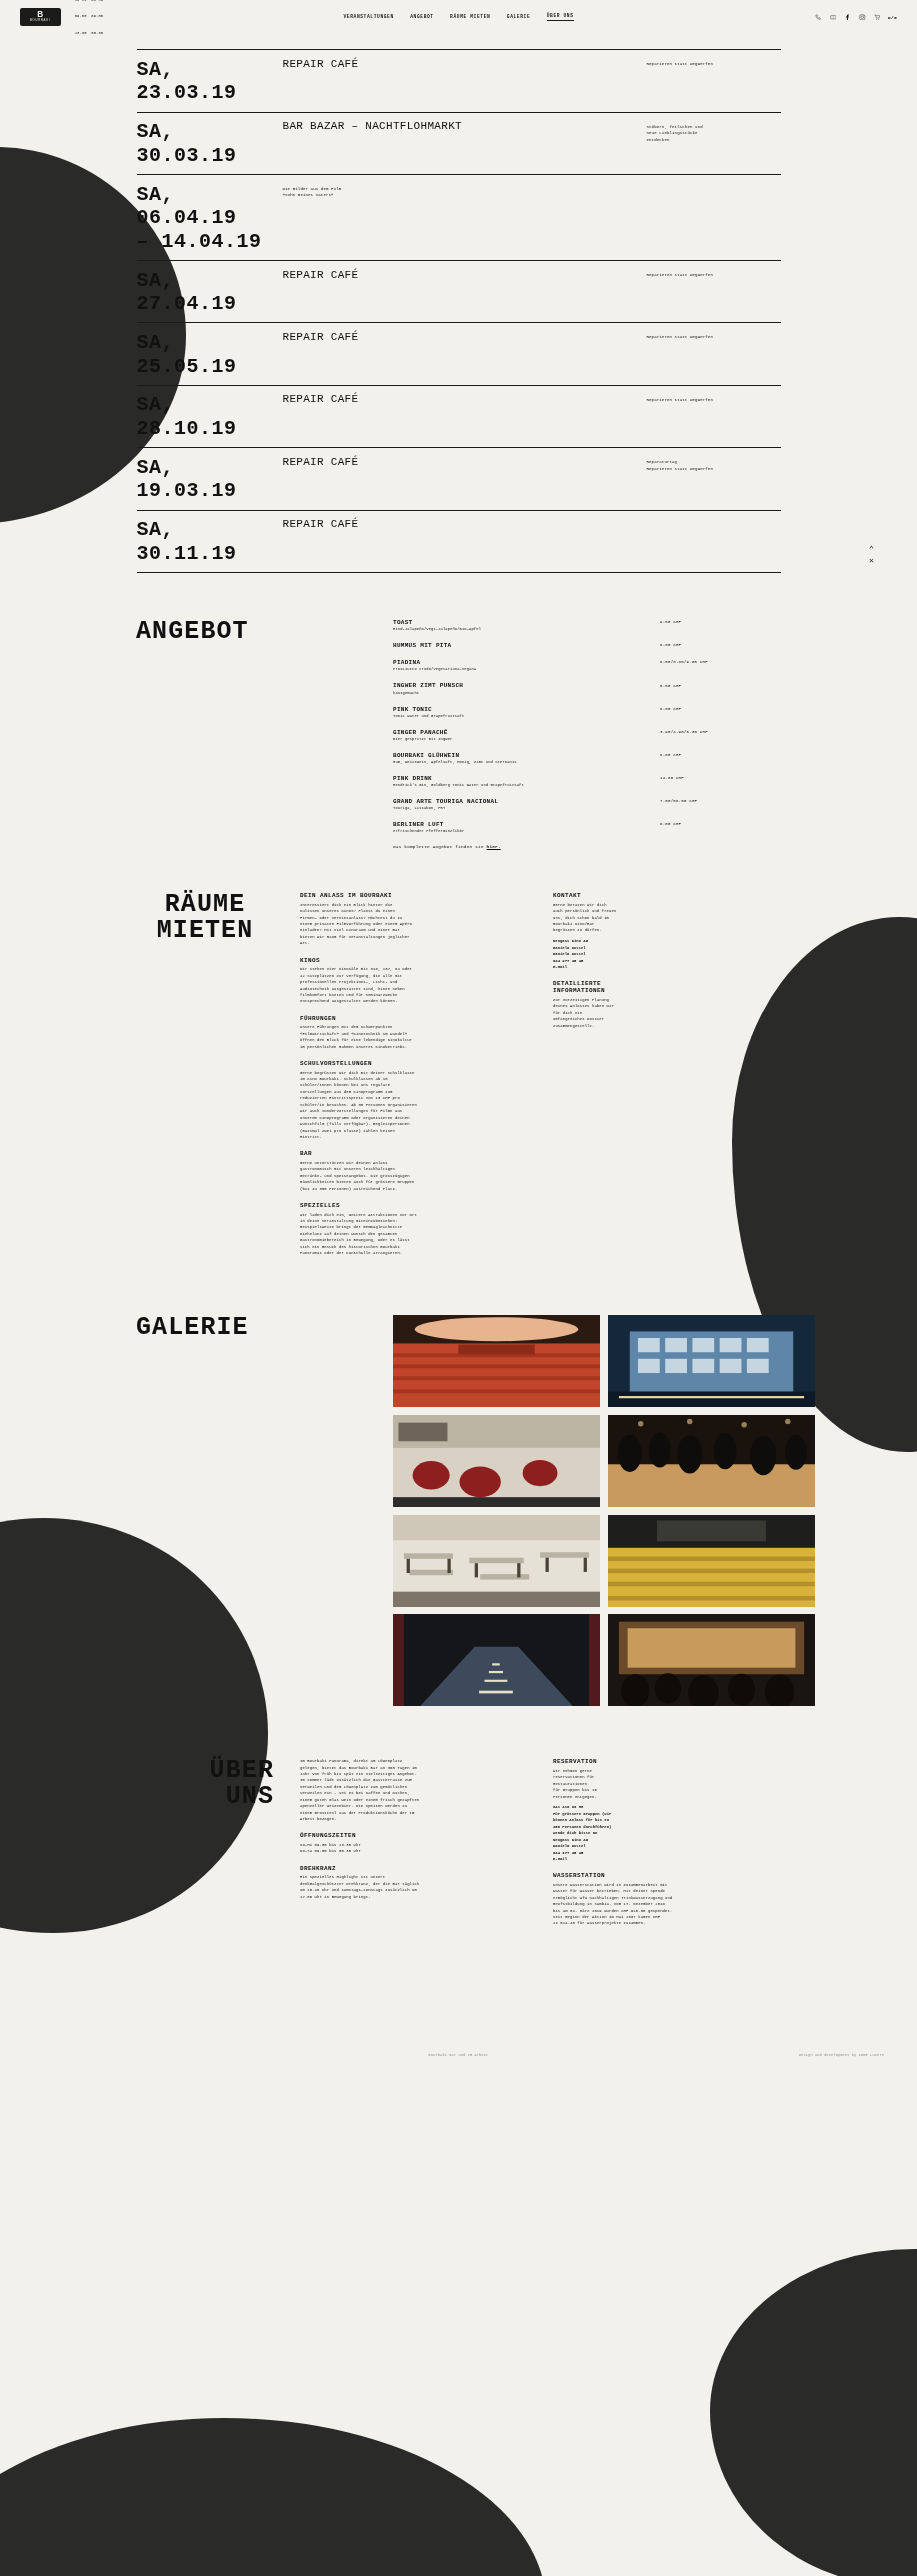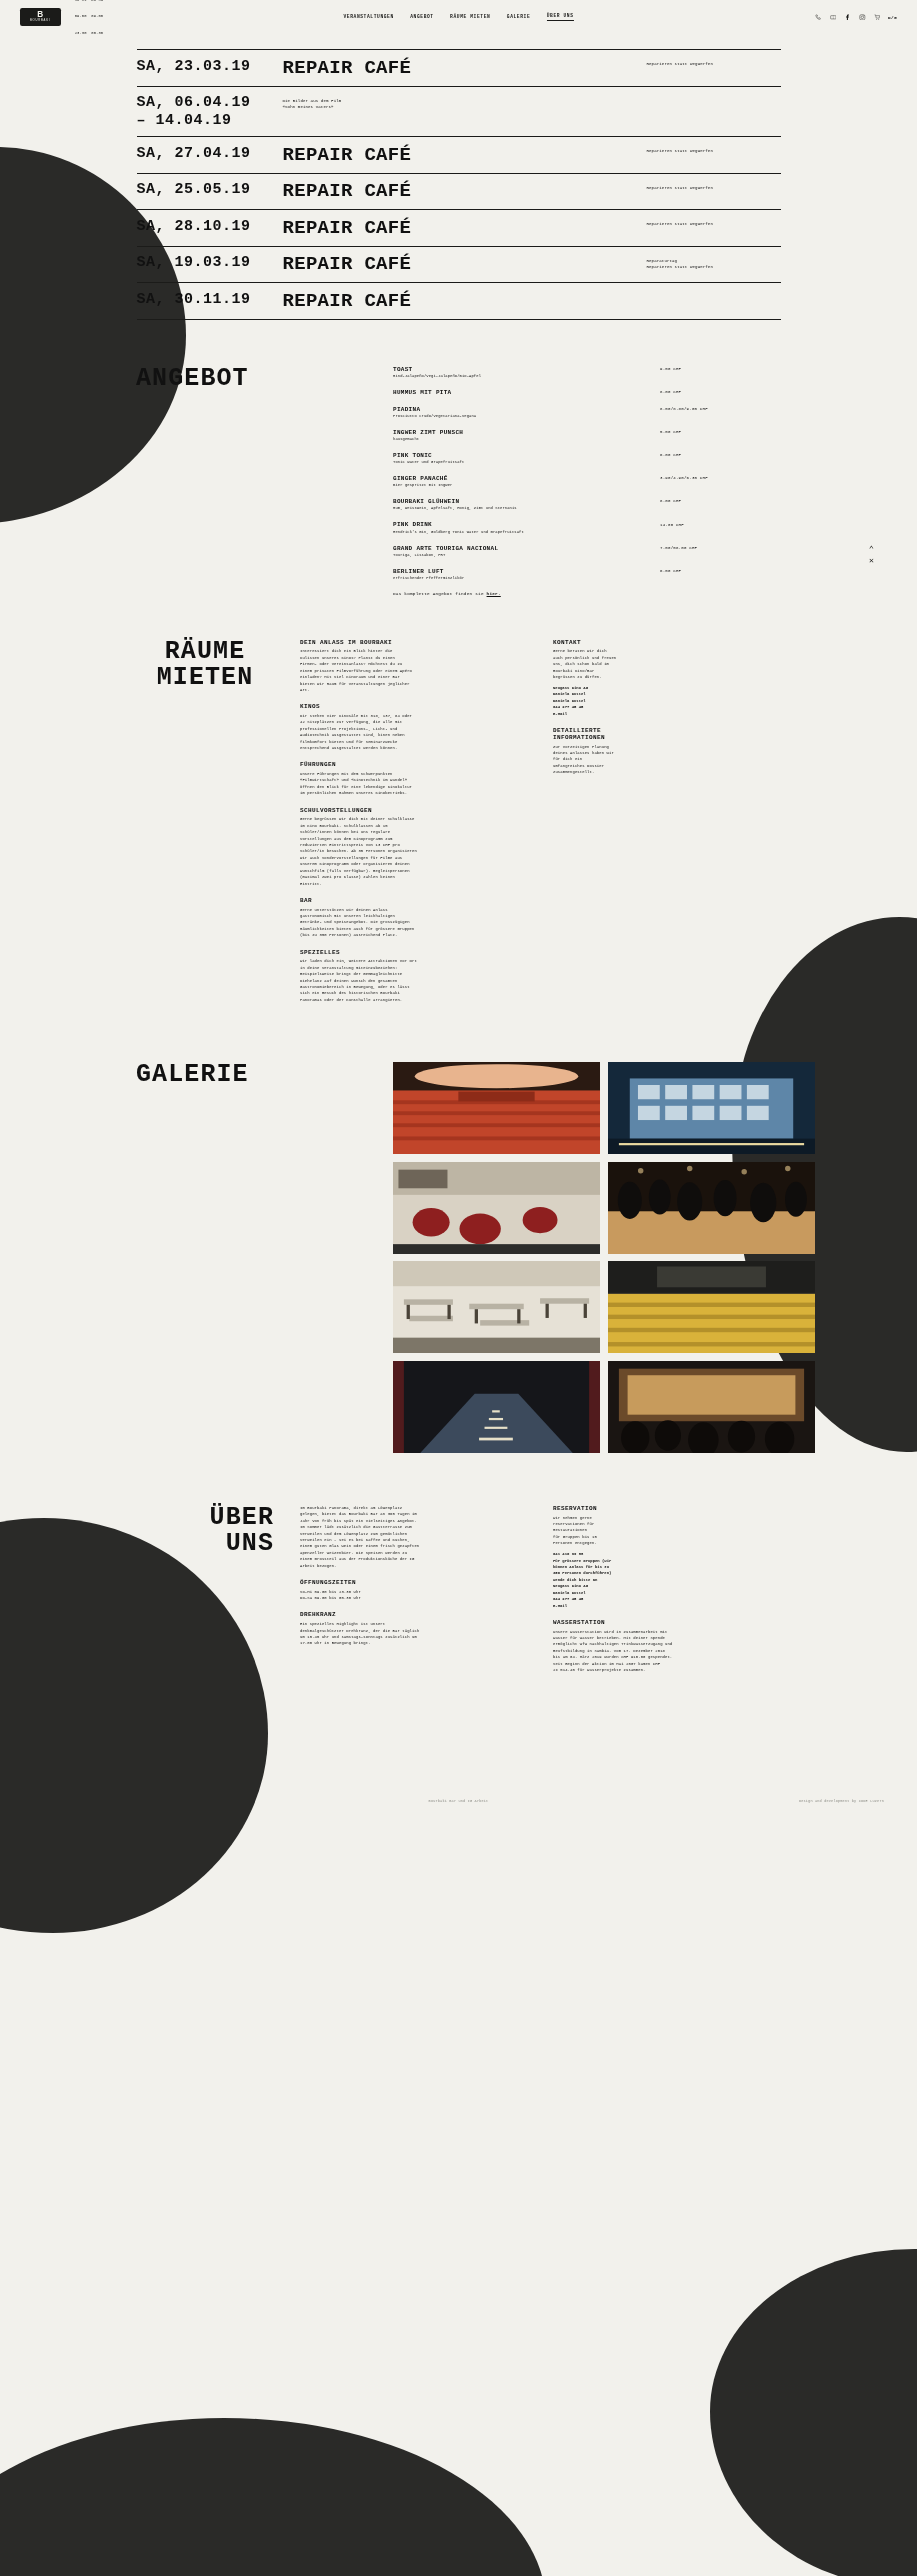--- a/index.html
+++ b/index.html
@@ -85,26 +85,26 @@
   
   .events { margin:15.3px auto 0; width:644px; }
   .event-row {
     display:flex; align-items:flex-start;
     border-bottom:0.5px solid #1b1b19;
     padding:7.6px 0 6.6px 0;
   }
   .event-row:first-child { border-top:0.5px solid #1b1b19; }
   .ev-date {
     width:146px; flex:none;
-    font-size:15px; letter-spacing:0.5px; font-weight:bold;
+    font-size:20px; letter-spacing:0.5px; font-weight:bold;
     line-height:1.18; white-space:pre-line;
   }
   .ev-title {
     flex:1;
-    font-size:19px; letter-spacing:0.3px; font-weight:bold;
+    font-size:11px; letter-spacing:0.3px; font-weight:normal;
     line-height:1.12; text-transform:uppercase;
     padding-right:13px;
   }
   .ev-desc {
     width:134px; flex:none;
     font-size:4.1px; line-height:1.6; letter-spacing:0.1px;
     padding-top:3.3px; white-space:pre-line;
   }
 
   
@@ -234,20 +234,28 @@
       </div>
     </div>
 
     <div class="events">
       <div class="event-row">
         <div class="ev-date">SA, 23.03.19</div>
         <div class="ev-title">REPAIR CAFÉ</div>
         <div class="ev-desc">Reparieren statt wegwerfen</div>
       </div>
       <div class="event-row">
+        <div class="ev-date">SA, 30.03.19</div>
+        <div class="ev-title">BAR BAZAR –
+NACHTFLOHMARKT</div>
+        <div class="ev-desc">Stöbern, feilschen und
+neue Lieblingsstücke
+entdecken</div>
+      </div>
+      <div class="event-row">
         <div class="ev-date">SA, 06.04.19
 – 14.04.19</div>
         <div class="ev-desc">Die Bilder aus dem Film
 «Sohn meines Vaters»</div>
       </div>
       <div class="event-row">
         <div class="ev-date">SA, 27.04.19</div>
         <div class="ev-title">REPAIR CAFÉ</div>
         <div class="ev-desc">Reparieren statt wegwerfen</div>
       </div>

